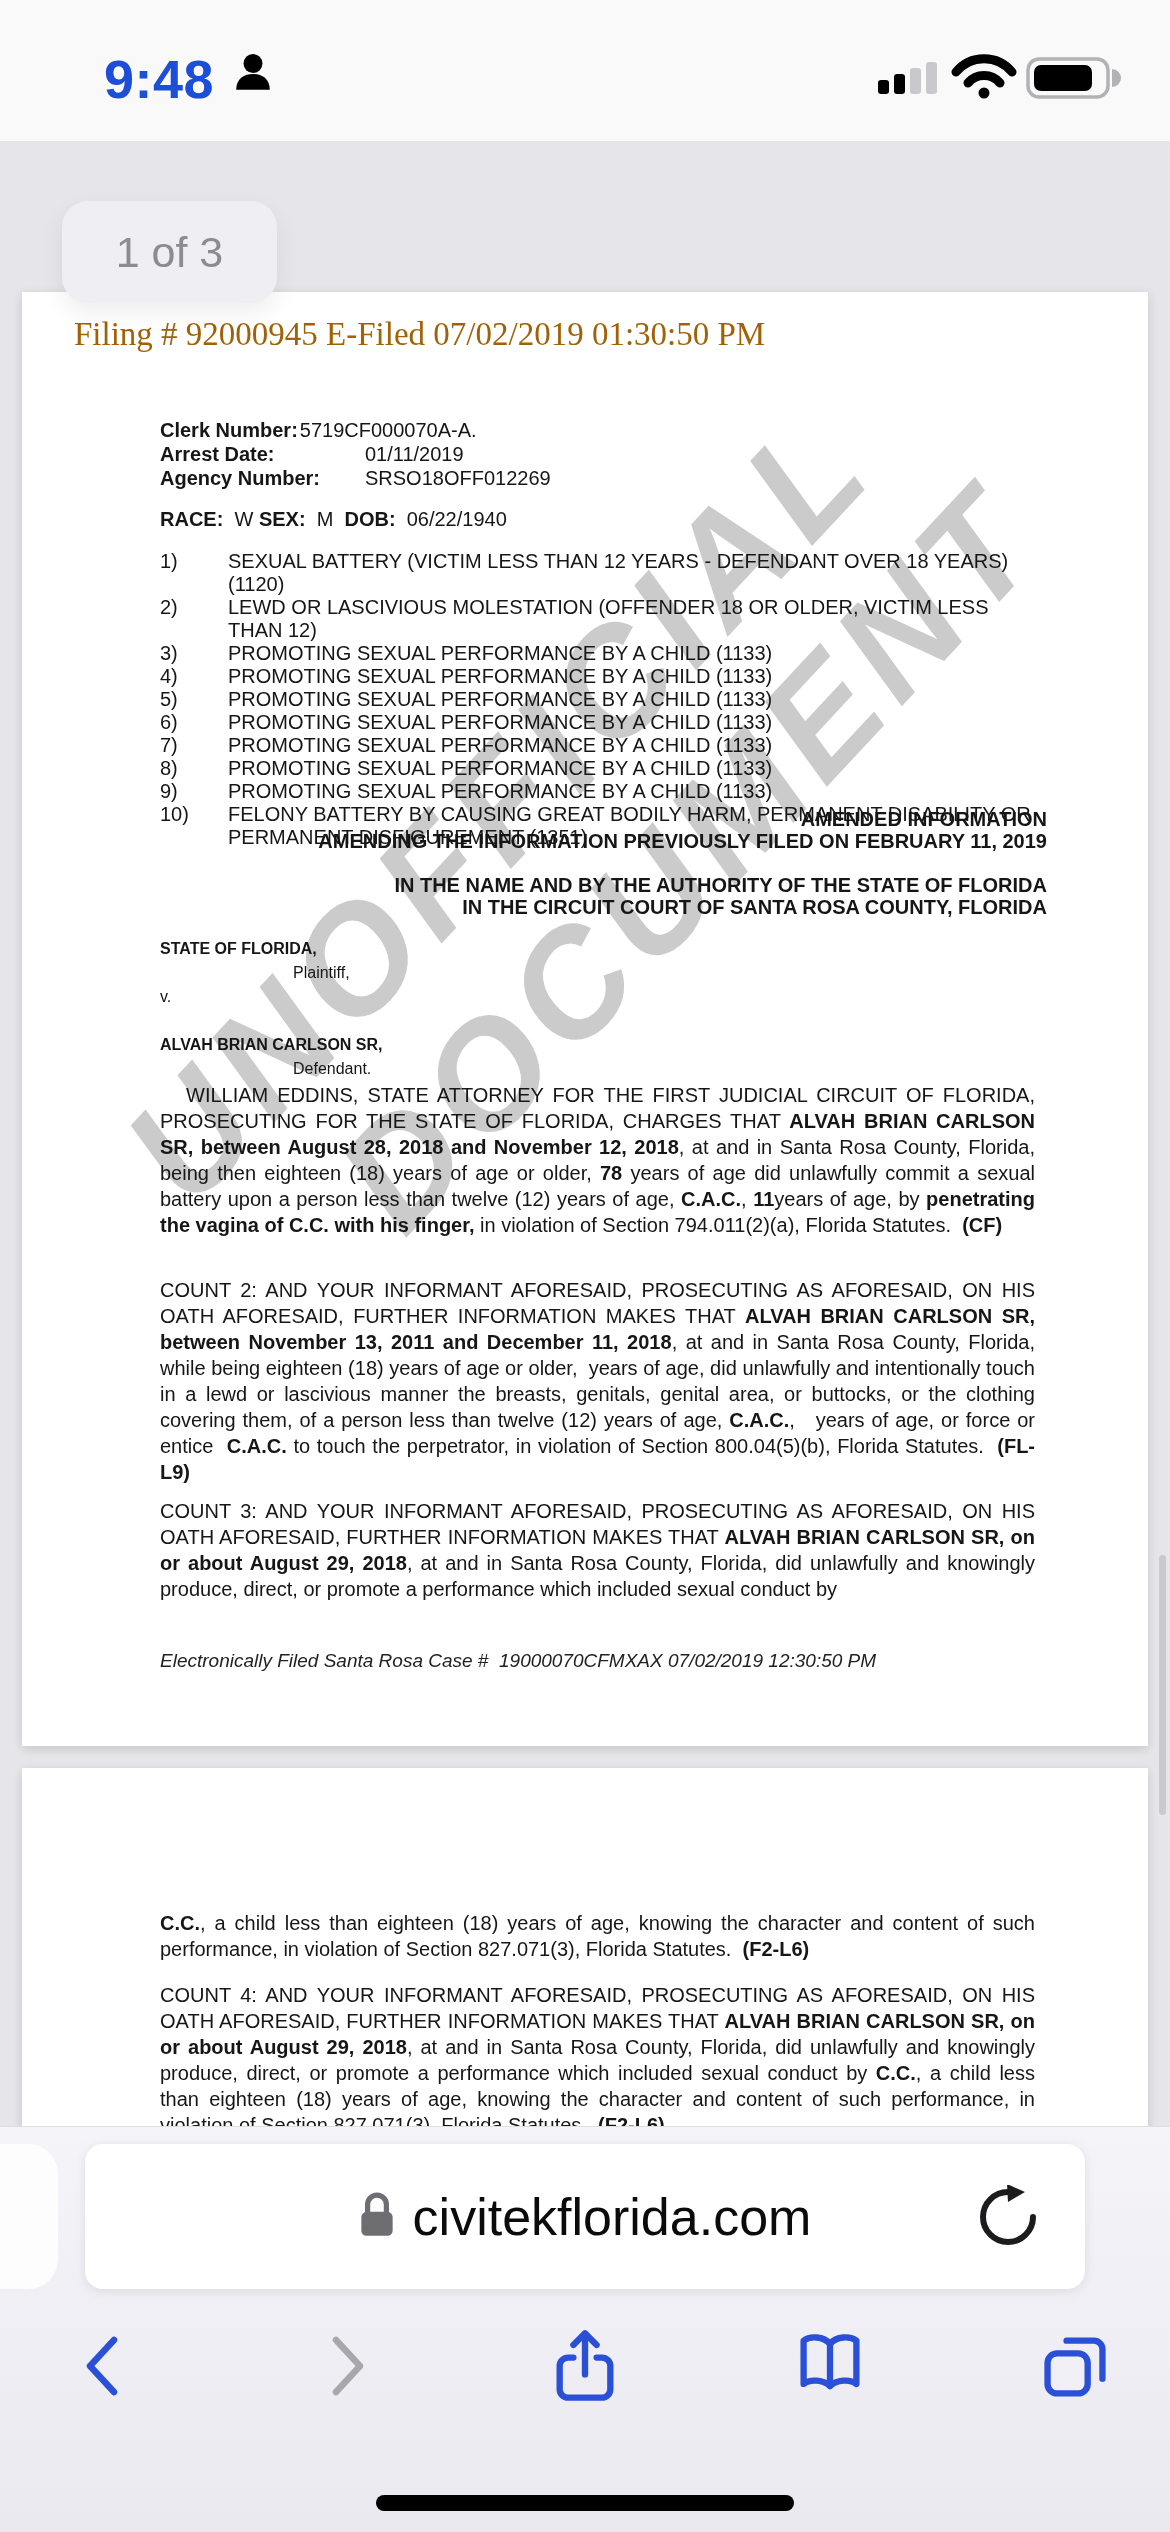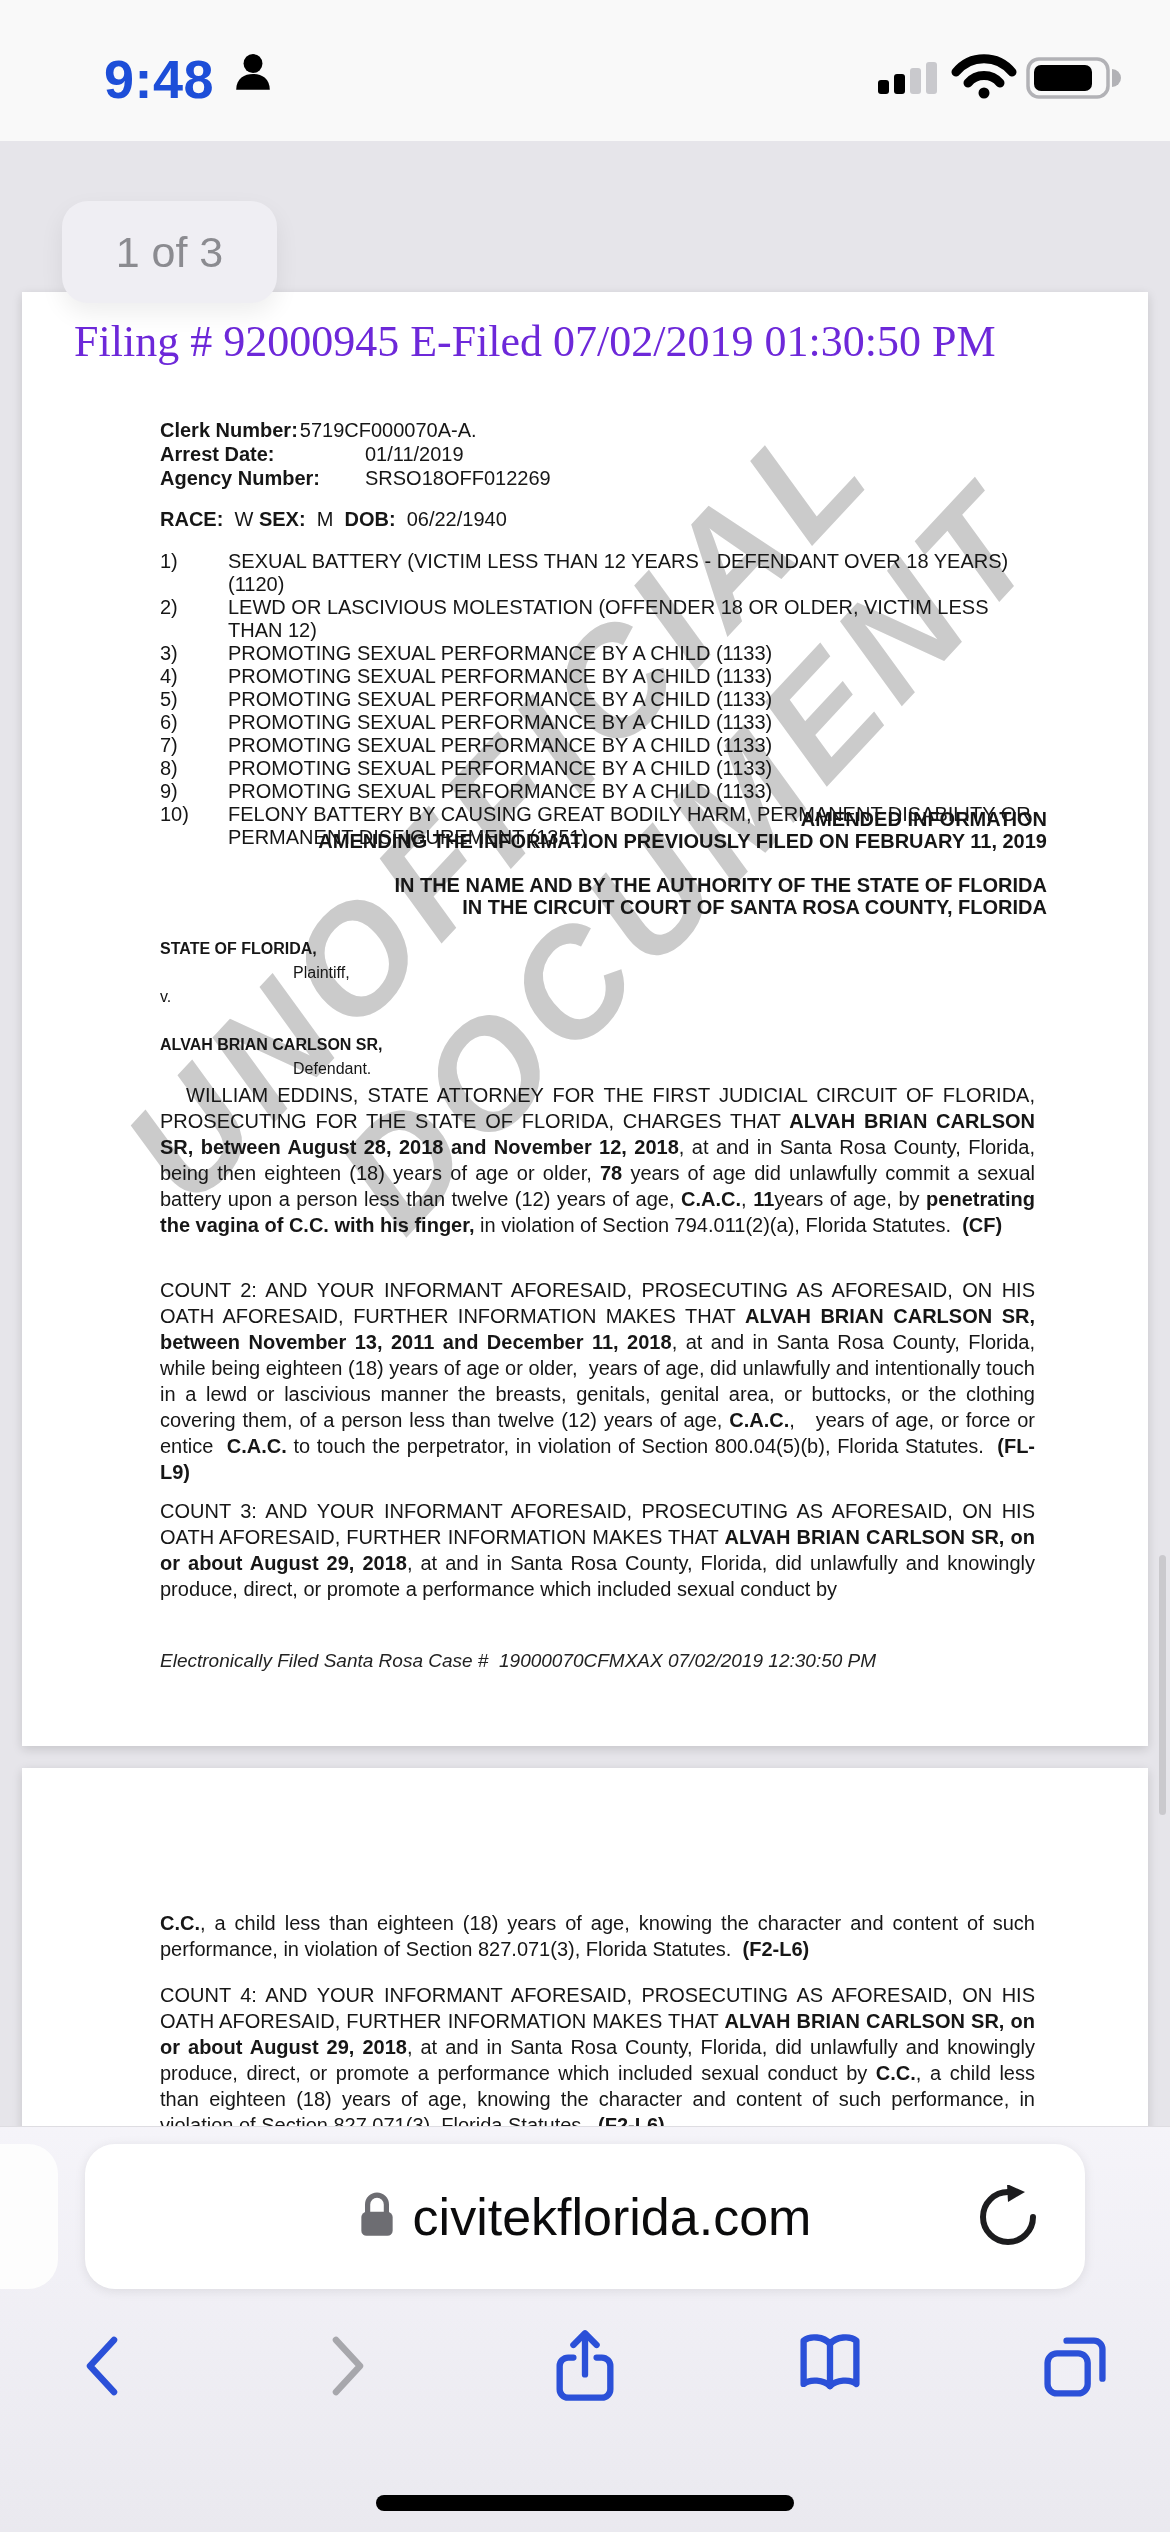--- a/index.html
+++ b/index.html
@@ -25,21 +25,21 @@
       background:rgba(0,0,0,.12);z-index:4;}
 
   
   .page{color:#161616;}
   .watermark{position:absolute;left:10px;top:400px;width:1060px;text-align:center;
       transform:rotate(-47deg);font-weight:800;font-style:italic;font-size:150px;line-height:175px;
       letter-spacing:10px;color:#cbcbcb;z-index:0;}
   .wm2{margin-left:150px;}
   .doc-layer{position:absolute;inset:0;z-index:1;}
   .filing{position:absolute;left:52px;top:24px;font-family:"Liberation Serif","DejaVu Serif",serif;
-      font-size:44px;color:#6d28d9;}
+      font-size:33px;color:#a16207;}
   .meta{position:absolute;left:138px;top:126px;font-size:20px;line-height:24px;}
   .meta .lbl{font-weight:700;margin-right:2px;}
   .meta .tabbed .lbl{display:inline-block;width:205px;margin-right:0;}
   .race{position:absolute;left:138px;top:216px;font-size:20px;}
   .b{font-weight:700;}
   .charges{position:absolute;left:138px;top:258px;width:885px;font-size:20px;line-height:23px;}
   .charge-row{display:flex;}
   .charge-num{width:68px;flex:none;}
   .charge-text{flex:1;}
   .headings{position:absolute;left:125px;top:516px;width:900px;text-align:right;
@@ -54,21 +54,21 @@
   .p3{top:1206px;}
   .doc-footer{position:absolute;left:138px;top:1358px;font-size:19px;color:#222;font-style:italic;}
   .p4{top:142px;}
   .p5{top:214px;}
 
   
   .bottom-chrome{position:absolute;left:0;right:0;top:2126px;bottom:0;z-index:8;
       background:linear-gradient(180deg,#f5f4f9 0%,#f0eff5 45%,#eae9ef 100%);
       border-top:1px solid rgba(0,0,0,.05);}
   .tab-stub{position:absolute;left:-34px;top:17px;width:92px;height:145px;border-radius:30px;background:#fdfdfd;}
-  .url-bar{position:absolute;left:85px;top:17px;width:1000px;height:145px;border-radius:30px;background:#ffffff;
+  .url-bar{position:absolute;left:85px;top:17px;width:1000px;height:145px;border-radius:18px;background:#ffffff;
       box-shadow:0 2px 12px rgba(0,0,0,.09);display:flex;align-items:center;justify-content:center;gap:18px;}
   .domain{font-size:52px;color:#0b0b0c;}
   .reload-btn{position:absolute;right:34px;top:0;height:145px;width:90px;display:flex;align-items:center;justify-content:center;}
   .toolbar{position:absolute;left:0;right:0;top:194px;height:90px;}
   .tb-btn{position:absolute;width:90px;height:90px;top:0;display:flex;align-items:center;justify-content:center;}
   .tb-back{left:60px;}.tb-fwd{left:300px;}.tb-share{left:540px;}.tb-book{left:785px;}.tb-tabs{left:1030px;}
   .home-indicator{position:absolute;left:376px;top:368px;width:418px;height:16px;border-radius:9px;background:#000;}
 </style>
 </head>
 <body>

